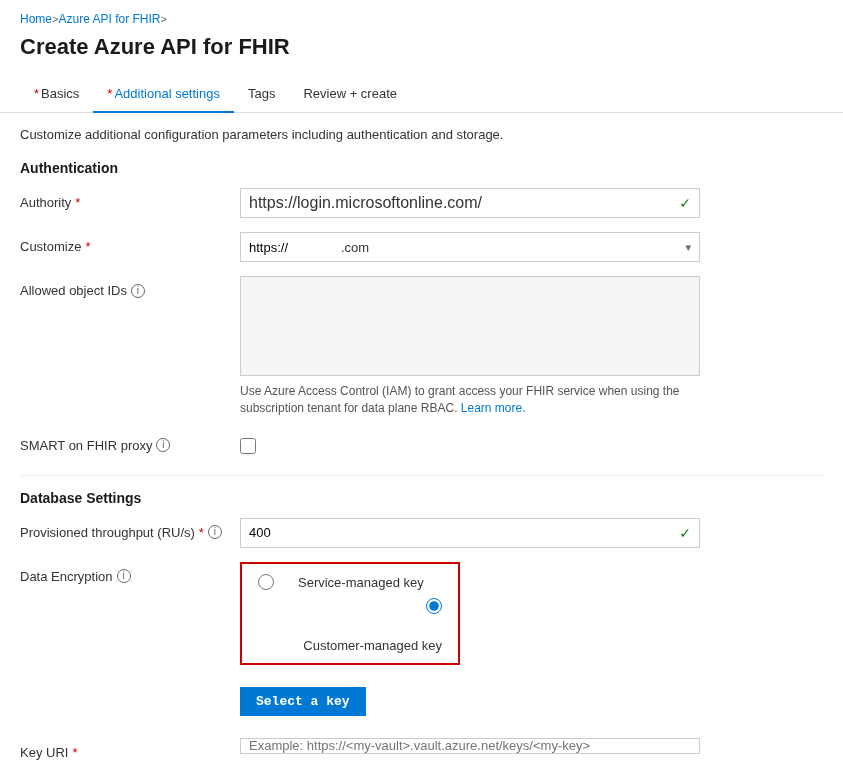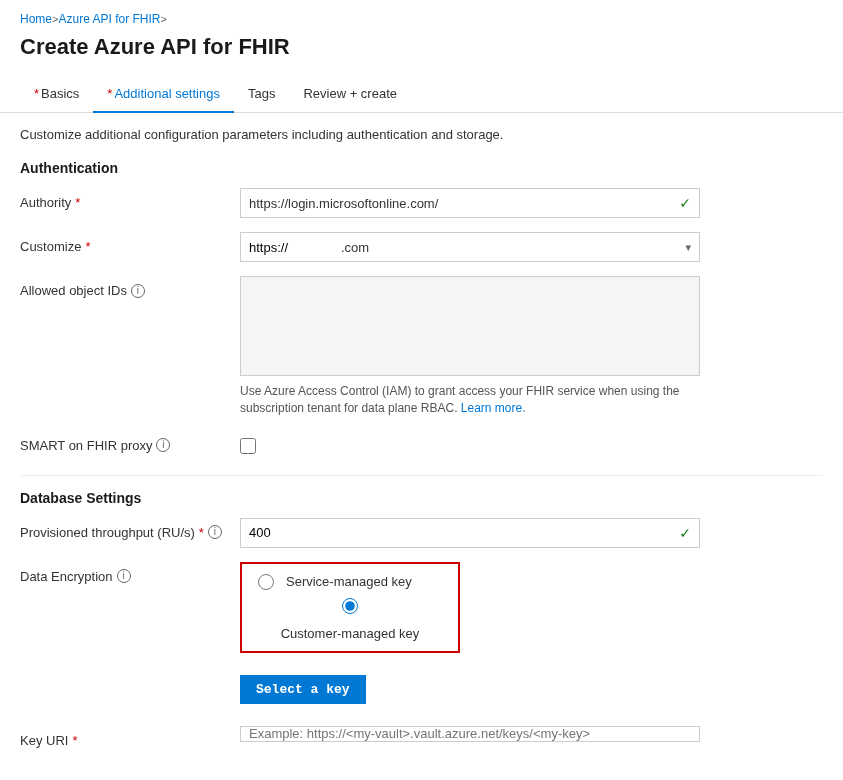--- a/index.html
+++ b/index.html
@@ -121,21 +121,21 @@
       display: flex;
       align-items: center;
       border: 1px solid #ccc;
       background: #fff;
       height: 30px;
     }
     .input-with-check input {
       flex: 1;
       border: none;
       outline: none;
-      font-size: 13px;
+      font-size: 16px;
       padding: 0 8px;
       background: transparent;
       color: #333;
     }
     .input-check-icon {
       color: #107c10;
       padding-right: 8px;
       font-size: 14px;
     }
     .input-dropdown-icon {
@@ -229,22 +229,22 @@
     }
 
     .encryption-box {
       border: 2px solid #c00;
       padding: 10px 16px;
       display: inline-block;
       min-width: 220px;
     }
     .radio-option {
       display: flex;
-      align-items: center;
-      gap: 12px;
+      align-items: flex-end;
+      gap: 24px;
       margin-bottom: 8px;
       font-size: 13px;
     }
     .radio-option:last-child { margin-bottom: 0; flex-direction: column; }
     .radio-option input[type="radio"] {
       width: 16px;
       height: 16px;
       cursor: pointer;
       accent-color: #0078d4;
     }

